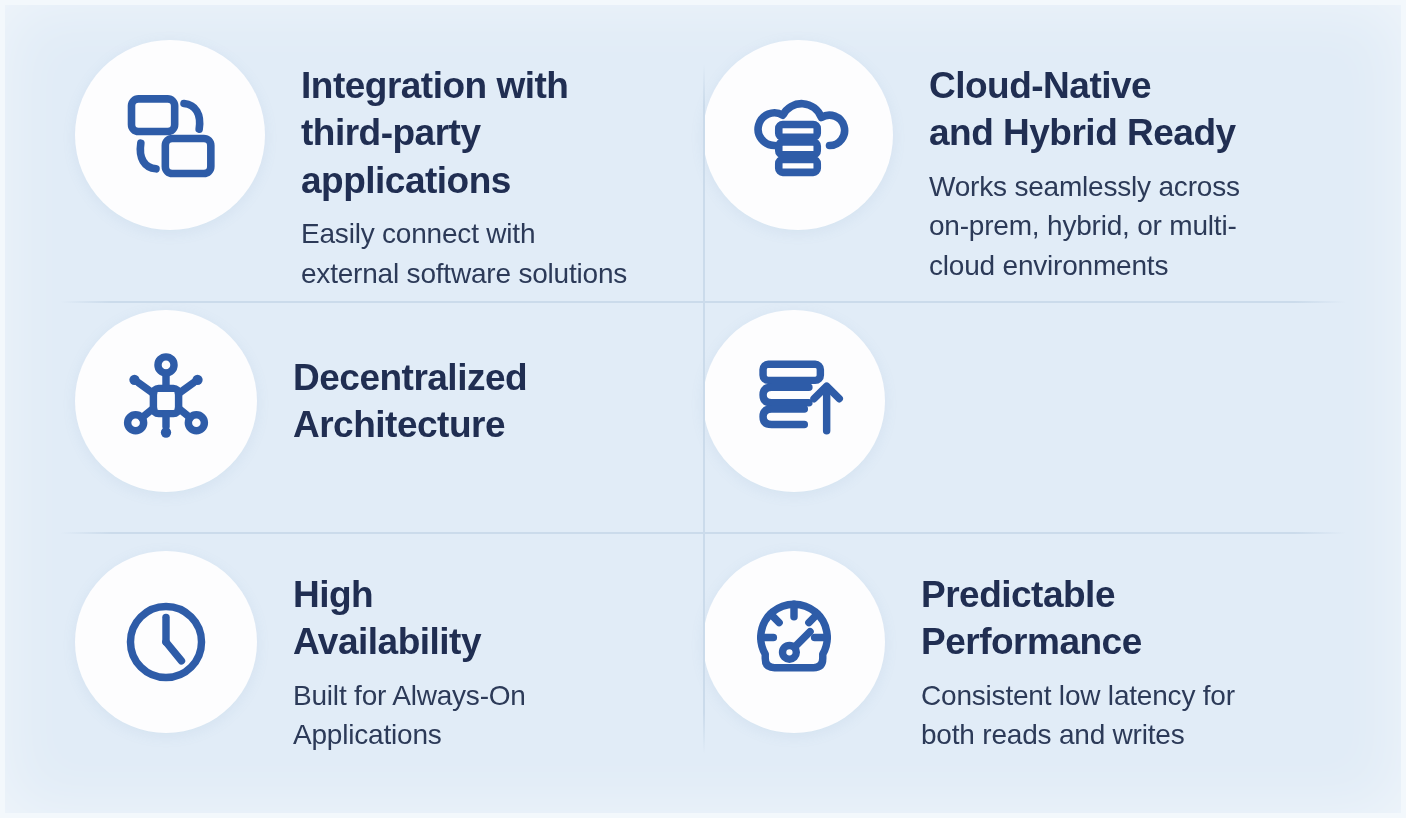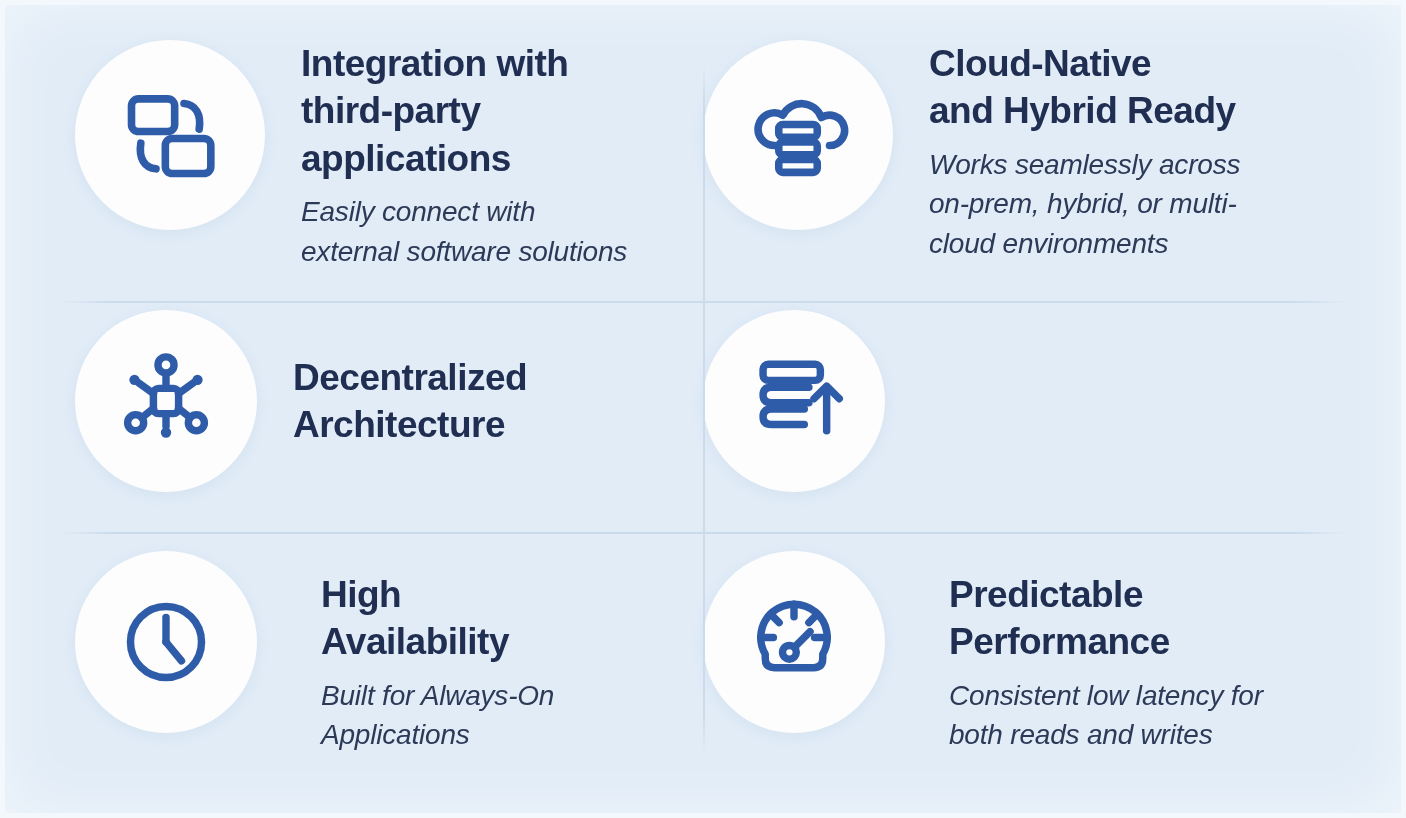--- a/index.html
+++ b/index.html
@@ -29,42 +29,41 @@
   .icon-circle {
     flex: 0 0 auto;
     width: 190px; height: 190px;
     border-radius: 50%;
     background: var(--icon-circle, #fdfdfe);
     color: var(--icon-blue, #2e5ca8);
     display: flex; align-items: center; justify-content: center;
     box-shadow: 0 3px 14px rgba(110, 145, 185, 0.10);
   }
   .row1 .icon-circle, .row2 .icon-circle { width: 182px; height: 182px; }
-  .row0 .text { }
+  .row0 .text { margin-top: 22px; }
   .row1 .text { margin-top: 44px; }
-  .row2 .text { margin-top: 20px; margin-left: 28px; }
+  .row2 .text { margin-top: 20px; }
   .title {
     font-size: 37px;
     font-weight: 700;
     line-height: 1.28;
     letter-spacing: -0.5px;
     color: var(--title-text, #202e52);
     white-space: pre-line;
     width: max-content;
   }
   .desc {
     margin-top: 10px;
     font-size: 28px;
     font-weight: 400;
     line-height: 1.42;
     letter-spacing: -0.2px;
     color: var(--description-text, #2c3a58);
     white-space: pre-line;
     width: max-content;
-    font-style: italic;
   }
   .divider { position: absolute; border-radius: 2px; }
   .divider.v {
     left: 703px; top: 64px; width: 2px; height: 690px;
     background: linear-gradient(to bottom, rgba(203,219,235,0), var(--divider, #cbdbeb) 6%, var(--divider, #cbdbeb) 94%, rgba(203,219,235,0));
   }
   .divider.h { left: 60px; width: 1286px; height: 2px;
     background: linear-gradient(to right, rgba(203,219,235,0), var(--divider, #cbdbeb) 4%, var(--divider, #cbdbeb) 96%, rgba(203,219,235,0));
   }
   .divider.h1 { top: 301px; }

